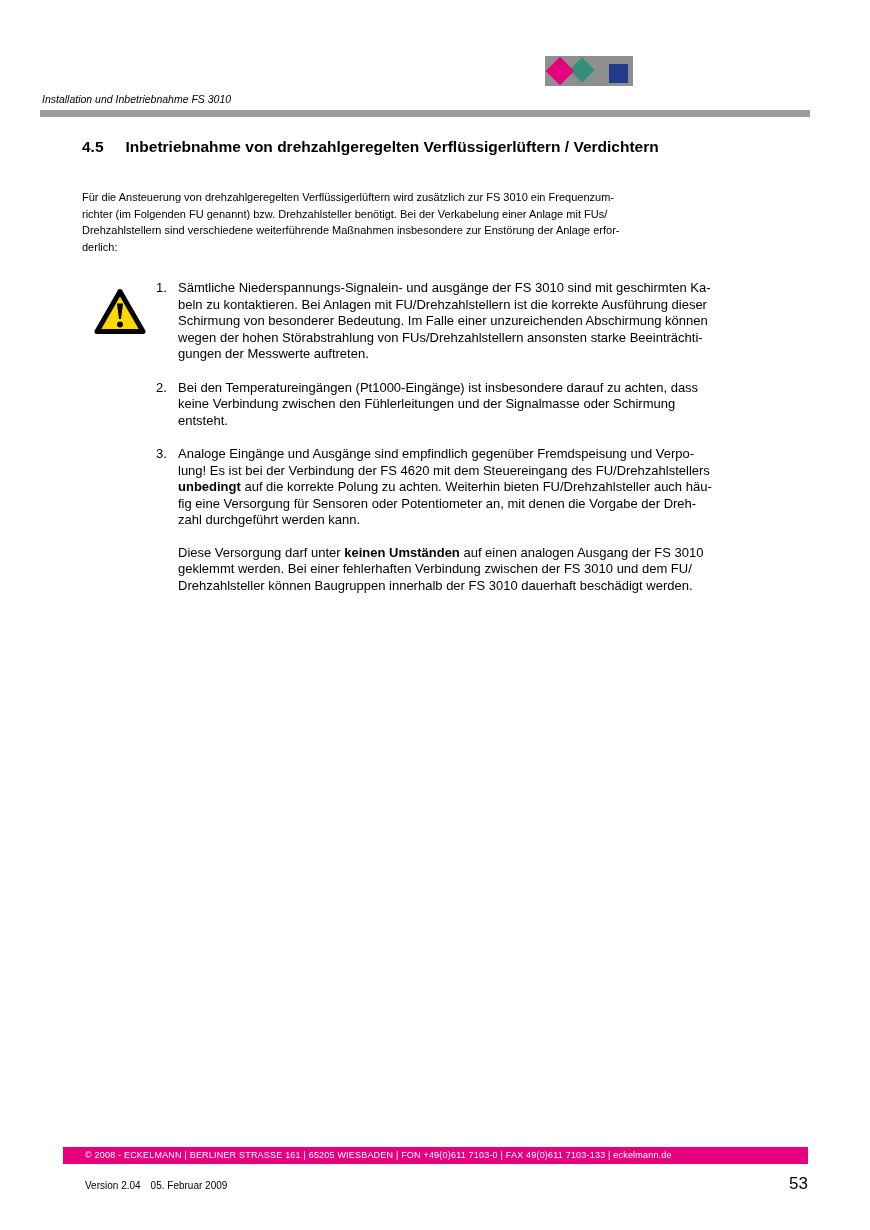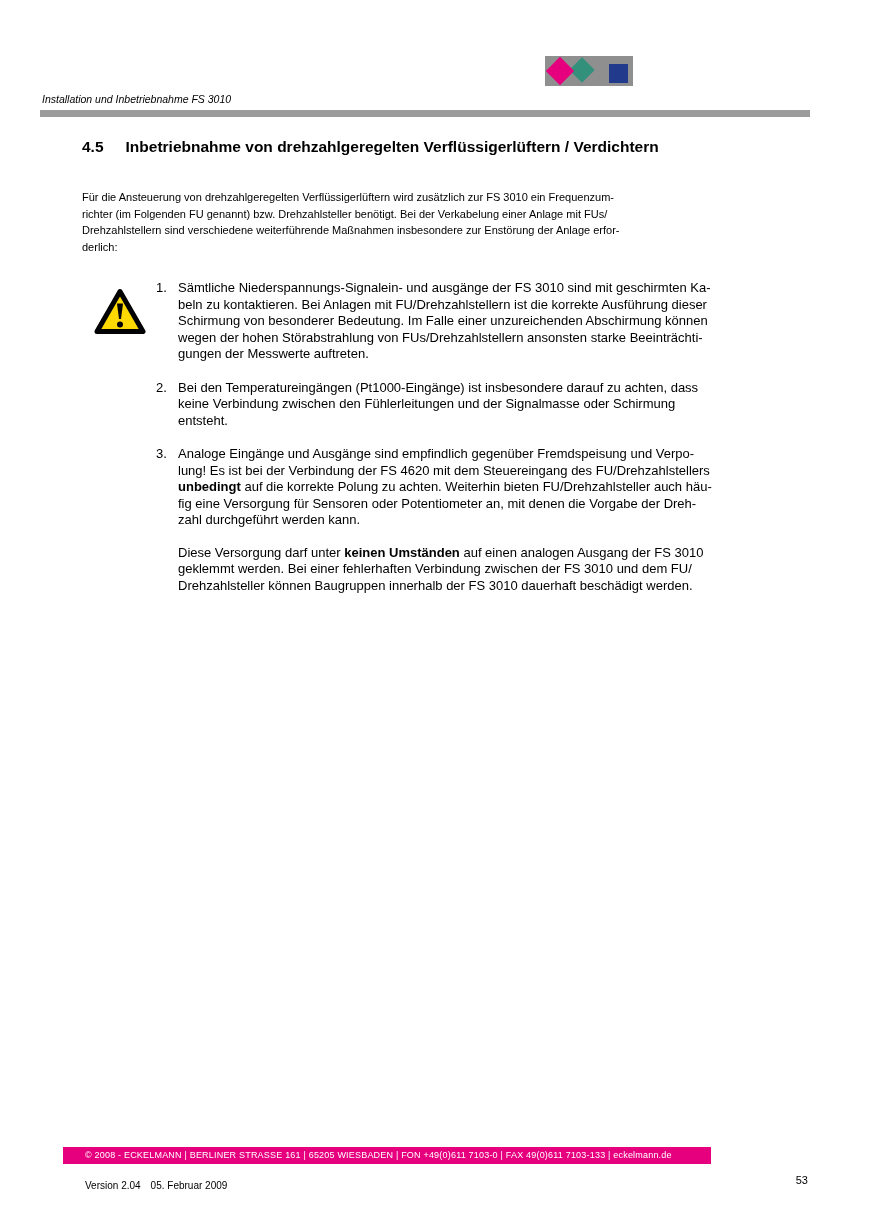--- a/index.html
+++ b/index.html
@@ -29,24 +29,24 @@
 
   .warning { position:absolute; left:93px; top:287px; width:54px; height:49px; }
 
   .list { position:absolute; left:156px; top:280px; width:640px; font-size:13px; line-height:16.5px; }
   .list-item { display:flex; margin-bottom:17px; }
   .list-number { width:22px; flex-shrink:0; }
   .list-text { white-space:pre-line; }
   .continuation { margin-left:22px; white-space:pre-line; }
 
   
-  .footer-bar { position:absolute; left:63px; top:1147px; width:648px; height:17px; background:#e6007e; color:#fff; font-size:9px; line-height:17px; padding-left:22px; letter-spacing:0.2px; }
+  .footer-bar { position:absolute; left:63px; top:1147px; width:745px; height:17px; background:#e6007e; color:#fff; font-size:9px; line-height:17px; padding-left:22px; letter-spacing:0.2px; }
   .footer-version { position:absolute; left:85px; top:1180px; font-size:10px; }
   .footer-version .date { margin-left:10px; }
-  .footer-page { position:absolute; right:62px; top:1174px; font-size:11px;text-align:center; }
+  .footer-page { position:absolute; right:62px; top:1174px; font-size:17px;text-align:center; }
 </style>
 </head>
 <body>
 
 <div class="page">
 
   <div class="logo">
     <div class="logo-mark">
       <div class="shape diamond-teal" style="background: rgb(51, 144, 123);"></div>
       <div class="shape diamond-magenta" style="background: rgb(230, 0, 126);"></div>

